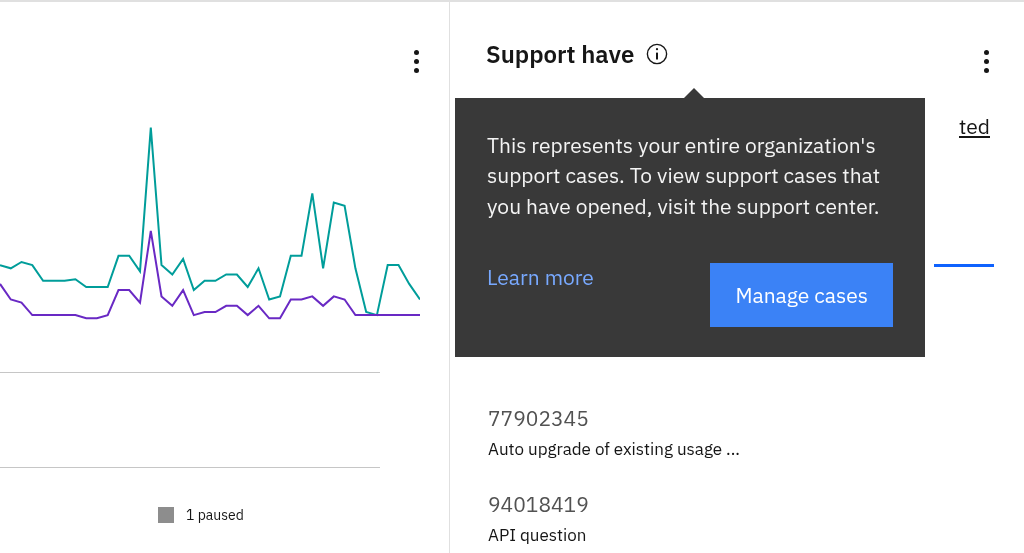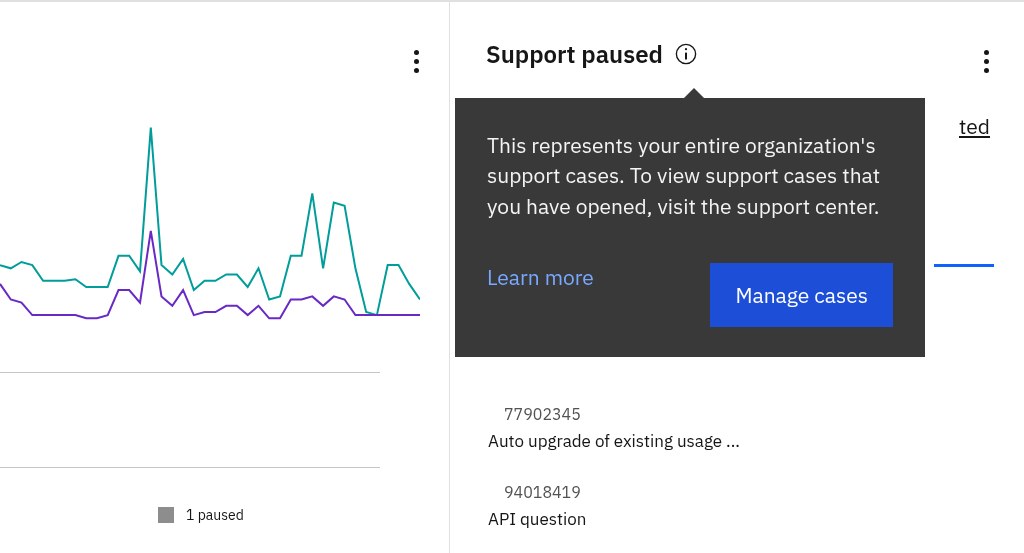--- a/index.html
+++ b/index.html
@@ -157,41 +157,40 @@
       justify-content: space-between;
       margin-top: 42px;
     }
     .tooltip-link {
       color: #78a9ff;
       font-size: 21px;
       text-decoration: none;
       cursor: pointer;
     }
     .tooltip-button {
-      background: #1d4ed8;
+      background: #3b82f6;
       color: #ffffff;
       border: none;
       padding: 18px 25px;
       font-size: 21px;
       cursor: pointer;
       font-family: inherit;
     }
     .case-list {
       position: absolute;
       top: 404px;
       left: 488px;
     }
     .case-item {
       margin-bottom: 30px;
     }
     .case-id {
-      font-size: 16px;
+      font-size: 21px;
       color: #525252;
       margin-bottom: 6px;
-      margin-left: 16px;
     }
     .case-title {
       font-size: 17px;
       color: #161616;
     }
   </style>
 </head>
 <body>
 
 <div class="container">
@@ -212,21 +211,21 @@
     <div class="chart-divider chart-divider-1"></div>
     <div class="chart-divider chart-divider-2"></div>
     <div class="legend">
       <div class="legend-swatch"></div>
       <span class="legend-text">1 paused</span>
     </div>
   </div>
 
   <div class="right-panel">
     <div class="panel-header">
-      <div class="panel-title">Support paused</div>
+      <div class="panel-title">Support have</div>
       <div class="info-icon">
         <svg viewBox="0 0 16 16" fill="none" stroke="#161616" stroke-width="1">
           <circle cx="8" cy="8" r="7"></circle>
           <line x1="8" y1="7" x2="8" y2="12" stroke-width="1.5"></line>
           <circle cx="8" cy="4.5" r="0.8" fill="#161616" stroke="none"></circle>
         </svg>
       </div>
     </div>
     <div class="overflow-menu overflow-menu-right">
       <div class="overflow-dots">

